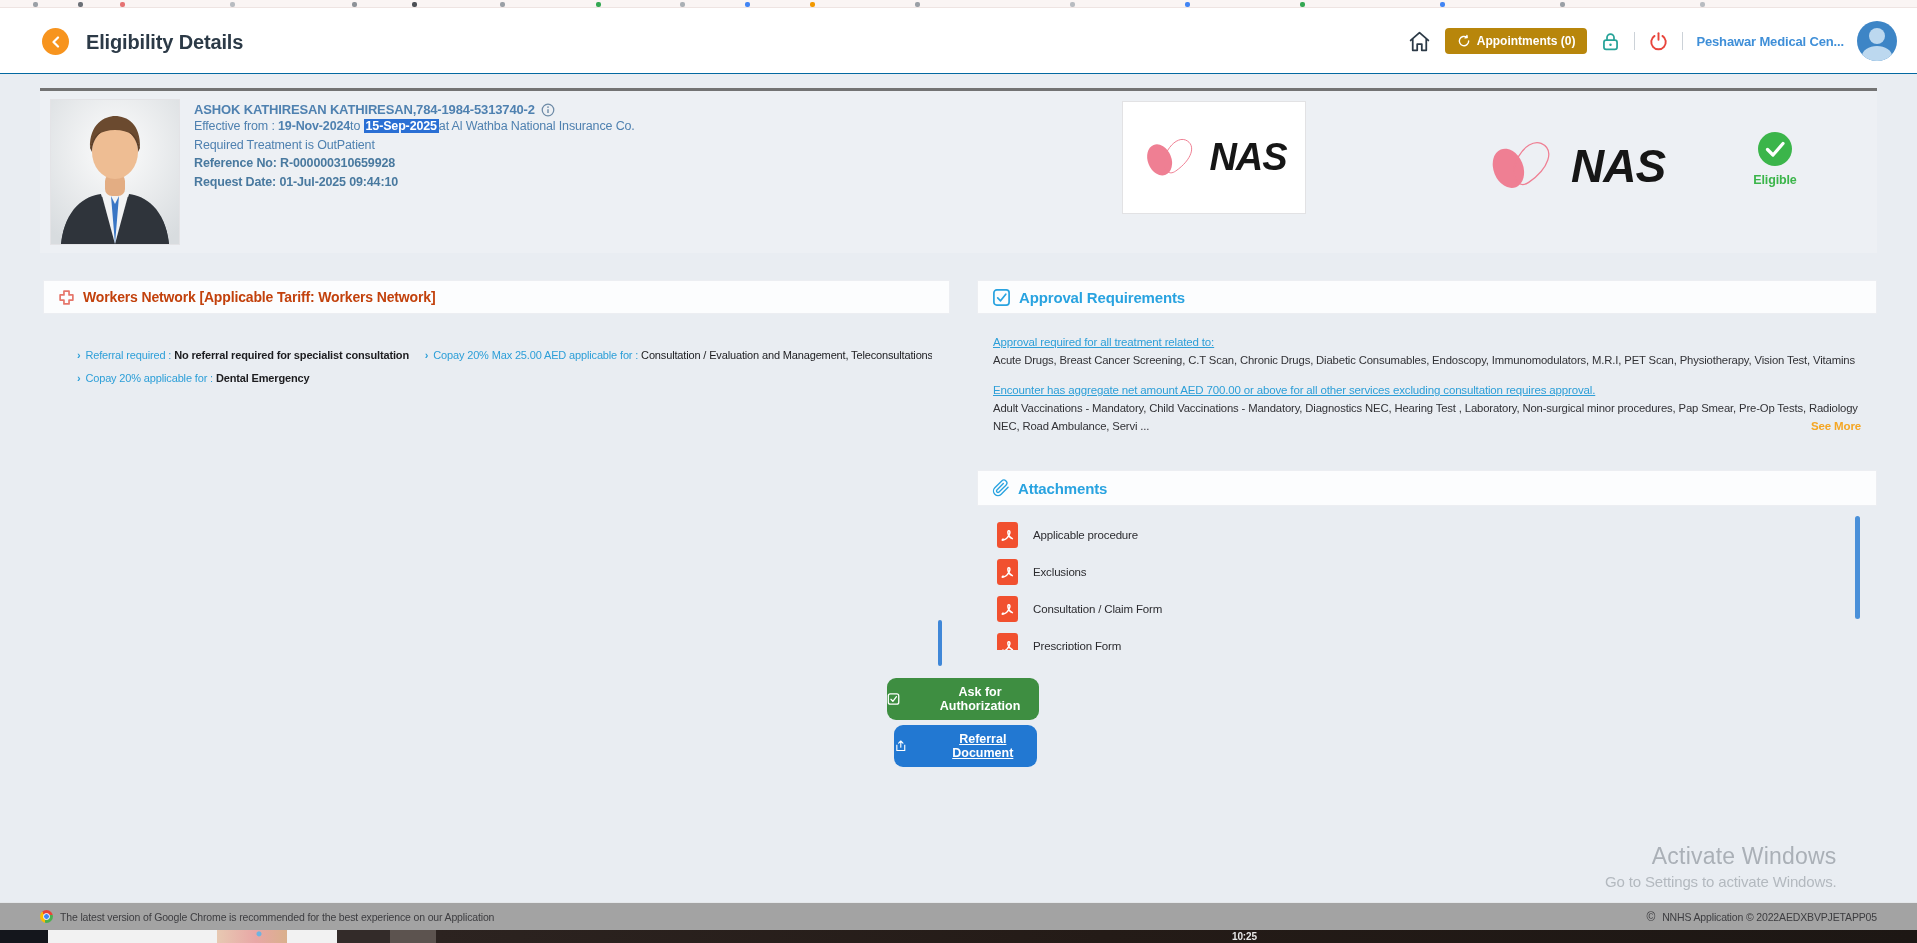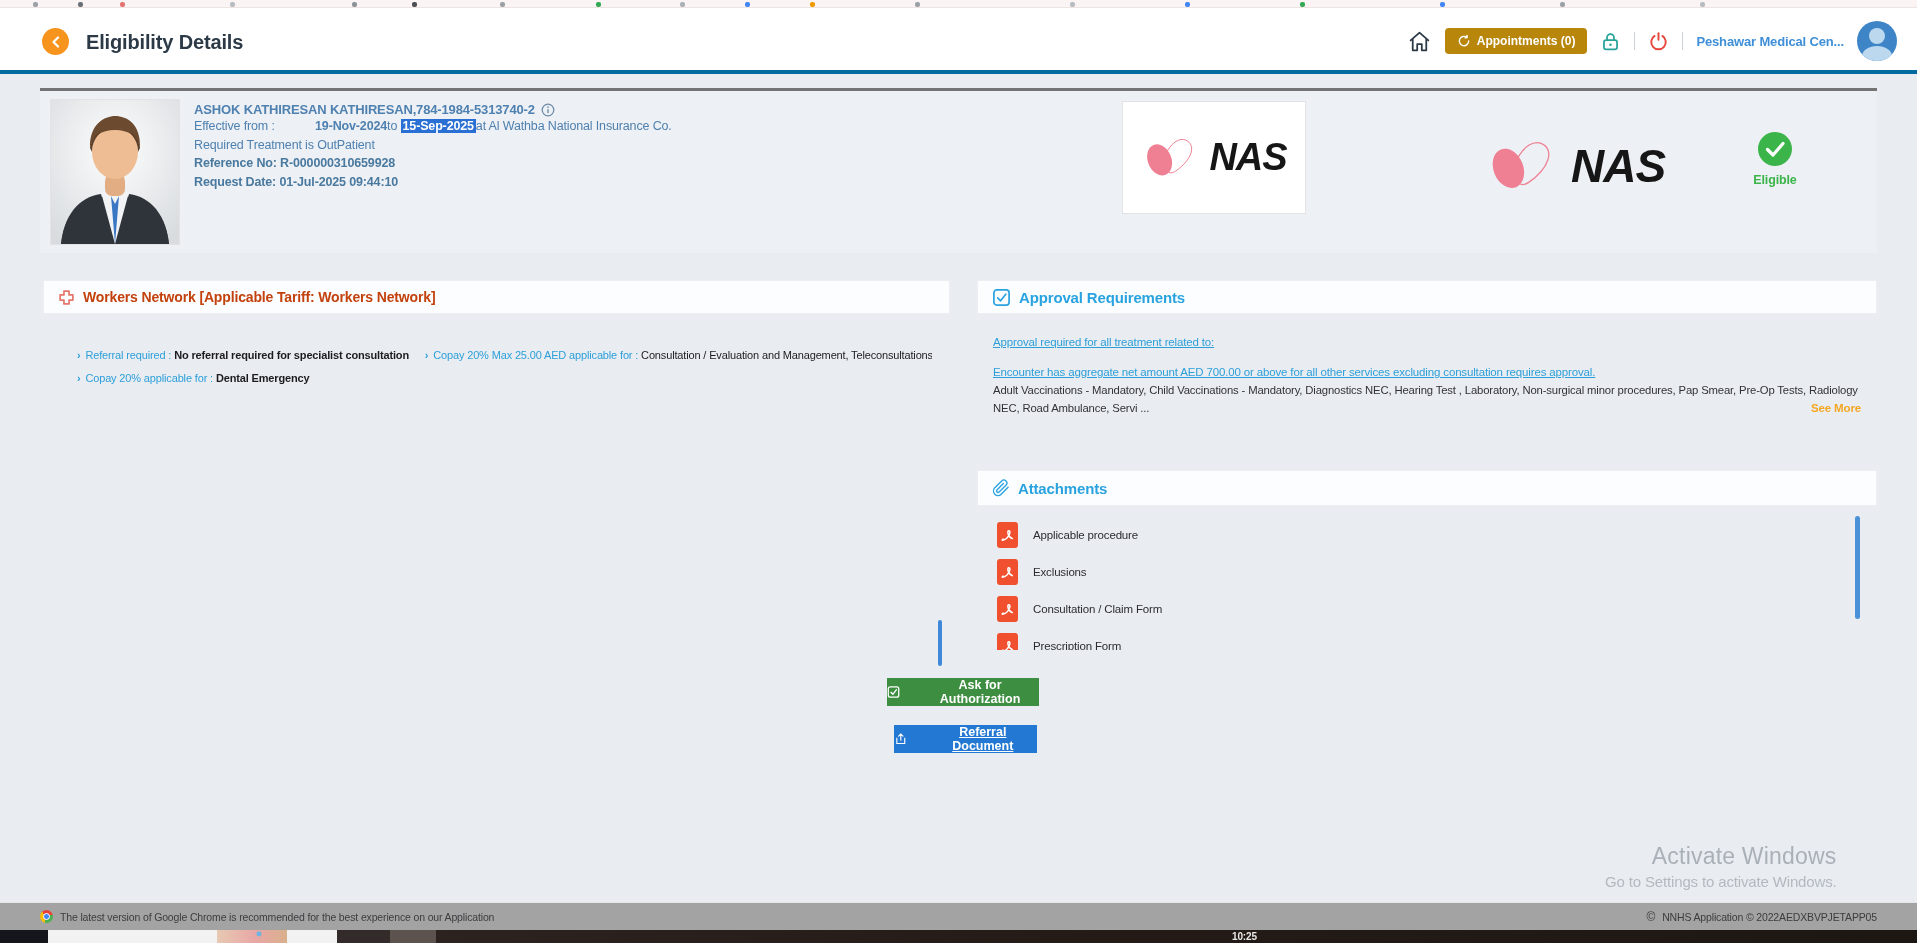--- a/index.html
+++ b/index.html
@@ -5,38 +5,38 @@
   * { margin:0; padding:0; box-sizing:border-box; }
   html,body { width:1917px; height:943px; overflow:hidden; }
   body { font-family:"Liberation Sans", sans-serif; background:#e9edf2; letter-spacing:-0.15px; }
   #app { position:relative; width:1917px; height:943px; background:#e9edf2; }
 
   
   .top-strip { position:absolute; left:0; top:0; width:1917px; height:8px; background:#faf5f4; border-bottom:1px solid #eee4e2; }
   .top-strip i { position:absolute; top:2px; width:5px; height:5px; border-radius:2px; display:block; }
 
   
-  .header { position:absolute; left:0; top:8px; width:1917px; height:66px; background:#ffffff; border-bottom:4px solid #0369a1; }
+  .header { position:absolute; left:0; top:8px; width:1917px; height:66px; background:#ffffff; border-bottom:1px solid #0369a1; }
   .back-btn { position:absolute; left:42px; top:20px; width:27px; height:27px; border-radius:50%; background:#f7941e; display:flex; align-items:center; justify-content:center; cursor:pointer; }
   .page-title { position:absolute; left:86px; top:23px; font-size:20px; font-weight:600; color:#2c3a47; }
   .header-right { position:absolute; right:20px; top:0; height:66px; display:flex; align-items:center; gap:13px; }
   .appt-btn { height:26px; background:#b8860b; color:#fff; border:none; border-radius:4px; font-size:12px; font-weight:700; display:flex; align-items:center; gap:6px; padding:0 12px; font-family:inherit; cursor:pointer; }
   .hdiv { width:1px; height:18px; background:#ccd2d8; }
   .facility { font-size:13px; font-weight:600; color:#3f8fd8; cursor:pointer; }
   .avatar { width:40px; height:40px; border-radius:50%; background:#3d85c6; overflow:hidden; position:relative; cursor:pointer; }
   .avatar .a-head { position:absolute; left:12px; top:7px; width:16px; height:16px; border-radius:50%; background:#bcd8ef; }
   .avatar .a-body { position:absolute; left:5px; top:25px; width:30px; height:20px; border-radius:50% 50% 0 0; background:#bcd8ef; }
 
   
   .banner { position:absolute; left:40px; top:88px; width:1837px; height:165px; background:#edf0f4; border-top:3px solid #737373; }
   .photo { position:absolute; left:10px; top:8px; width:130px; height:146px; background:#fff; border:1px solid #e3e3e6; }
   .p-info { position:absolute; left:154px; top:11px; color:#4f81b0; }
   .p-line { font-size:12.5px; line-height:18.5px; }
   .p-name { font-size:13px; font-weight:700; display:flex; align-items:center; gap:6px; }
-  .p-bold { font-weight:700;margin-left:37px; }
+  .p-bold { font-weight:700; }
   .hl-date { background:#2a6fd4; color:#fff; font-weight:700; padding:0 2px; }
   .p-strong { font-weight:700; color:#49799f; }
   .nas-card { position:absolute; left:1082px; top:10px; width:184px; height:113px; background:#ffffff; border:1px solid #e2e2e4; display:flex; align-items:center; justify-content:center; gap:6px; }
   .nas-free { position:absolute; left:1410px; top:22px; width:250px; height:105px; display:flex; align-items:center; justify-content:center; gap:8px; }
   .nas-text { font-size:38px; font-weight:800; font-style:italic; color:#161616; letter-spacing:-1px; }
   .nas-free .nas-text { font-size:46px; }
   .eligible-wrap { position:absolute; left:1700px; top:40px; width:70px; text-align:center; }
   .eligible-label { margin-top:6px; font-size:12.5px; font-weight:600; color:#3bb54a; }
 
   
@@ -64,21 +64,21 @@
 
   .panel-attach { position:absolute; left:977px; top:470px; width:900px; }
   .panel-attach .panel-hd { height:36px; }
   .att-list { position:relative; margin-top:10px; height:134px; overflow:hidden; padding-left:20px; }
   .att-row { height:37px; display:flex; align-items:center; gap:15px; cursor:pointer; }
   .att-label { font-size:11.5px; color:#2c2c30; }
   .pdf-ic { width:21px; height:26px; background:#f1502f; border-radius:3px; display:flex; align-items:center; justify-content:center; }
   .att-scroll { position:absolute; left:878px; top:46px; width:5px; height:103px; background:#4a90d9; border-radius:3px; cursor:pointer; }
 
   
-  .btn { position:absolute; height:28px; border:none; border-radius:0; color:#fff; font-size:12.5px; font-weight:600; font-family:inherit; display:flex; align-items:center; justify-content:center; gap:21px; cursor:pointer; }
+  .btn { position:absolute; height:42px; border:none; border-radius:9px; color:#fff; font-size:12.5px; font-weight:600; font-family:inherit; display:flex; align-items:center; justify-content:center; gap:21px; cursor:pointer; }
   .btn-auth { left:887px; top:678px; width:152px; background:#3e8e41; }
   .btn-ref  { left:894px; top:725px; width:143px; background:#2278d2;text-decoration:underline; }
 
   
   .watermark { position:absolute; left:1605px; top:843px; color:#aab0b7; }
   .wm1 { font-size:23px; font-weight:300; letter-spacing:0.2px;text-align:right; }
   .wm2 { font-size:15px; font-weight:300; margin-top:3px; color:#b3b9bf; }
 
   
   .footer { position:absolute; left:0; top:902px; width:1917px; height:28px; background:#a3a3a3; border-top:1px solid #e4e7ea; display:flex; align-items:center; justify-content:space-between; padding:0 40px; }
@@ -263,20 +263,21 @@
   <div class="panel-right">
     <div class="panel-hd">
       <svg width="19" height="19" viewBox="0 0 20 20">
         <rect x="2" y="2" width="16" height="16" rx="3" fill="none" stroke="#29a3e0" stroke-width="1.8"></rect>
         <polyline points="6,10.5 9,13.5 14.5,6.5" fill="none" stroke="#29a3e0" stroke-width="1.8" stroke-linecap="round" stroke-linejoin="round"></polyline>
       </svg>
       <span class="t-blue">Approval Requirements</span>
     </div>
     <div class="apr-body">
       <div class="apr-head">Approval required for all treatment related to:</div>
+      <div class="apr-text">Acute Drugs, Breast Cancer Screening, C.T Scan, Chronic Drugs, Diabetic Consumables, Endoscopy, Immunomodulators, M.R.I, PET Scan, Physiotherapy, Vision Test, Vitamins</div>
       <div class="apr-gap"></div>
       <div class="apr-head">Encounter has aggregate net amount AED 700.00 or above for all other services excluding consultation requires approval.</div>
       <div class="apr-text">Adult Vaccinations - Mandatory, Child Vaccinations - Mandatory, Diagnostics NEC, Hearing Test , Laboratory, Non-surgical minor procedures, Pap Smear, Pre-Op Tests, Radiology</div>
       <div class="apr-text apr-last">
         <span>NEC, Road Ambulance, Servi ...</span>
         <span class="see-more">See More</span>
       </div>
     </div>
   </div>
 

